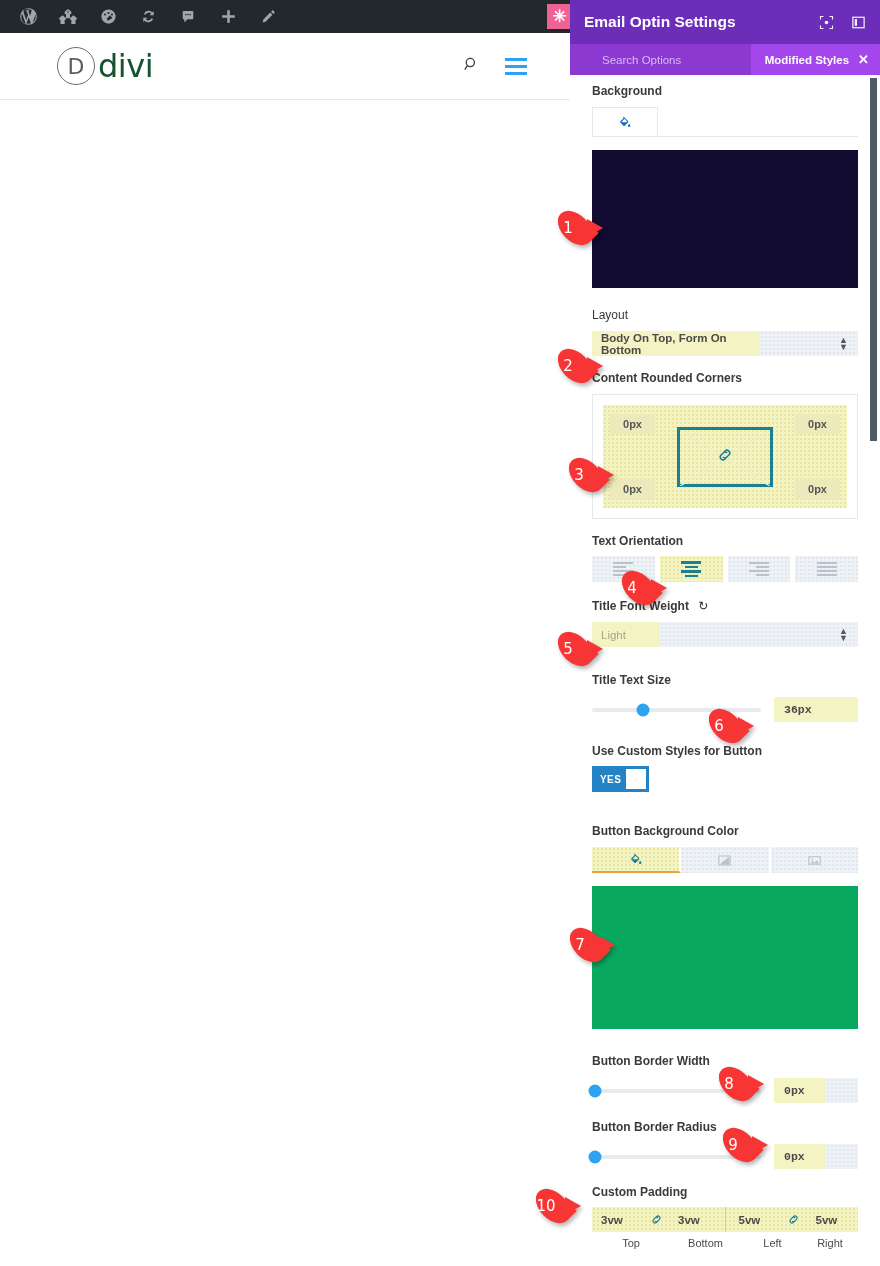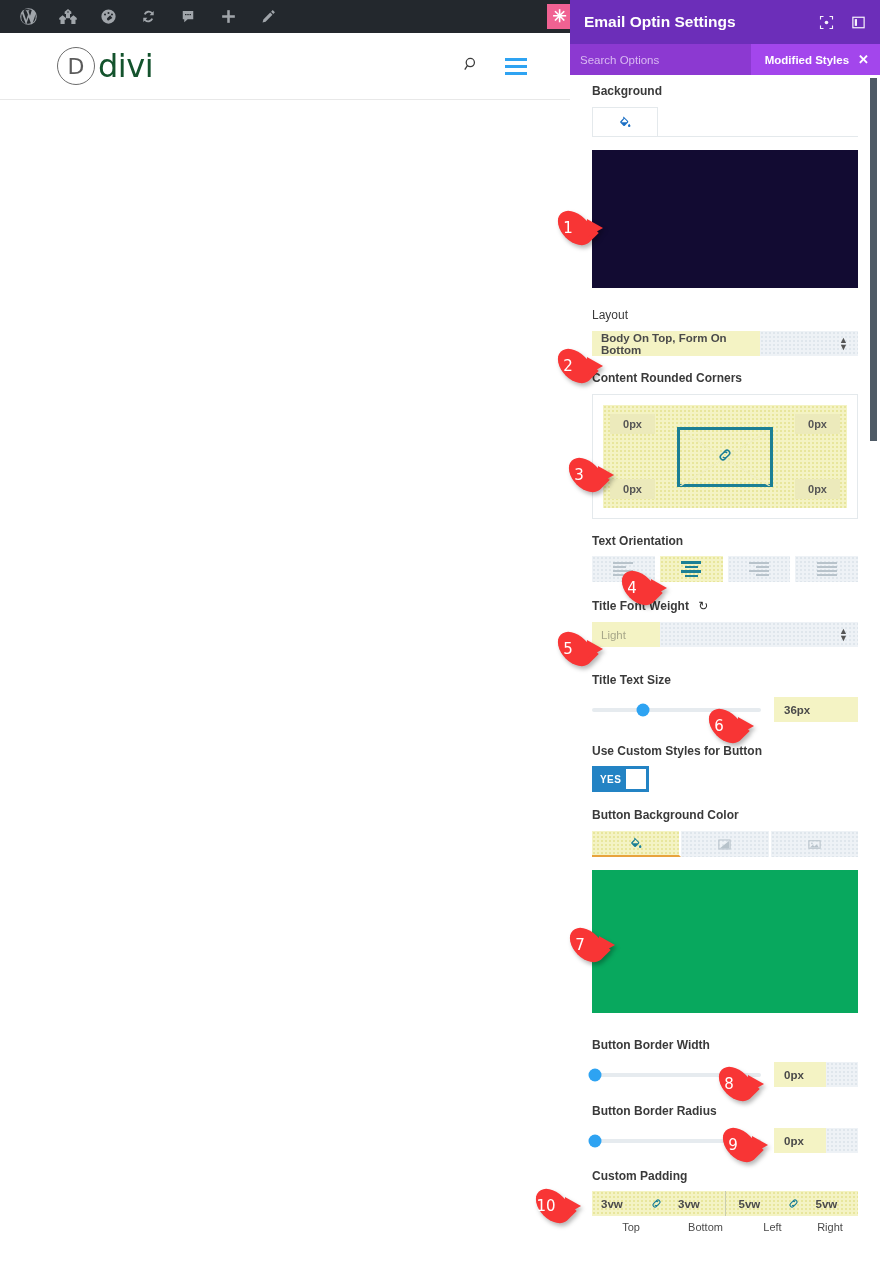--- a/index.html
+++ b/index.html
@@ -76,21 +76,21 @@
   .panel-topbar {
     height: 44px; background: #6c2eb9; display: flex; align-items: center;
     padding: 0 14px;
   }
   .panel-title { color: #ffffff; font-size: 15.5px; font-weight: bold; }
   .panel-topicons { margin-left: auto; display: flex; gap: 17px; align-items: center; }
   .panel-topicons .ticon { color: #ffffff; opacity: .95; display: flex; }
 
   .panel-searchbar {
     height: 31px; background: #8c39d1; display: flex; align-items: center;
-    padding-left: 10px; position: relative;
+    padding-left: 32px; position: relative;
   }
   .panel-search-ph { color: #d9b9f2; font-size: 11.5px; }
   .modified-chip {
     position: absolute; right: 0; top: 0; height: 31px; background: #a346ec;
     display: flex; align-items: center; gap: 9px; padding: 0 11px 0 14px;
     color: #ffffff; font-size: 11.5px; font-weight: bold;
   }
   .modified-chip .x { font-size: 13px; font-weight: bold; }
 
   .panel-body { padding: 0 0 0 0; position: relative; }
@@ -196,21 +196,21 @@
     width: 84px; height: 25px; background: #eef2f6; position: relative;
     background-image: radial-gradient(#dfe6ec 1px, transparent 1px);
     background-size: 4px 4px;
     display: flex; align-items: center;
   }
   .slider-val .hl {
     position: absolute; left: 0; top: 0; bottom: 0; width: 52px; background: #f4f3c4;
     display: flex; align-items: center; padding-left: 10px;
   }
   .slider-val .hl.full { width: 84px; }
-  .slider-val span { font-size: 11.5px; color: #4a4a4a; font-weight: bold; }
+  .slider-val span { font-size: 11.5px; color: #4a4a4a; font-weight: bold; font-family: Liberation Mono, monospace; }
 
   
   .toggle {
     margin-top: 8px; width: 57px; height: 26px; background: #2383c4;
     display: flex; align-items: center; padding: 3px; gap: 0;
   }
   .toggle .yes { color: #ffffff; font-size: 10px; font-weight: bold; padding: 0 5px; letter-spacing: .4px; }
   .toggle .knob { width: 28px; height: 20px; background: #ffffff; }
 
   
@@ -482,21 +482,21 @@
       </div>
 
       <div class="sec" style="margin-top:22px;">
         <span class="lbl">Use Custom Styles for Button</span>
         <div class="toggle">
           <span class="yes">YES</span>
           <div class="knob"></div>
         </div>
       </div>
 
-      <div class="sec" style="margin-top:16px;">
+      <div class="sec" style="margin-top:32px;">
         <span class="lbl">Button Background Color</span>
         <div class="bgtabs">
           <div class="bt active">
             <svg width="14" height="14" viewBox="0 0 20 20" fill="#1b7f95">
                 <path d="M8.2 2.3l-1.1 1.1 1 1-4.6 4.6a1.4 1.4 0 0 0 0 2l4.2 4.2a1.4 1.4 0 0 0 2 0l4.6-4.6a1.4 1.4 0 0 0 0-2L9.3 3.4zm.9 3.1l4 4-1 1H5.1zM16 12.4s-1.8 2-1.8 3.1a1.8 1.8 0 0 0 3.6 0c0-1.1-1.8-3.1-1.8-3.1z"></path>
               </svg>
           </div>
           <div class="bt">
             <svg width="15" height="15" viewBox="0 0 20 20">
                 <rect x="2.5" y="4" width="15" height="12" fill="none" stroke="#b8c3cb" stroke-width="1.4"></rect>

